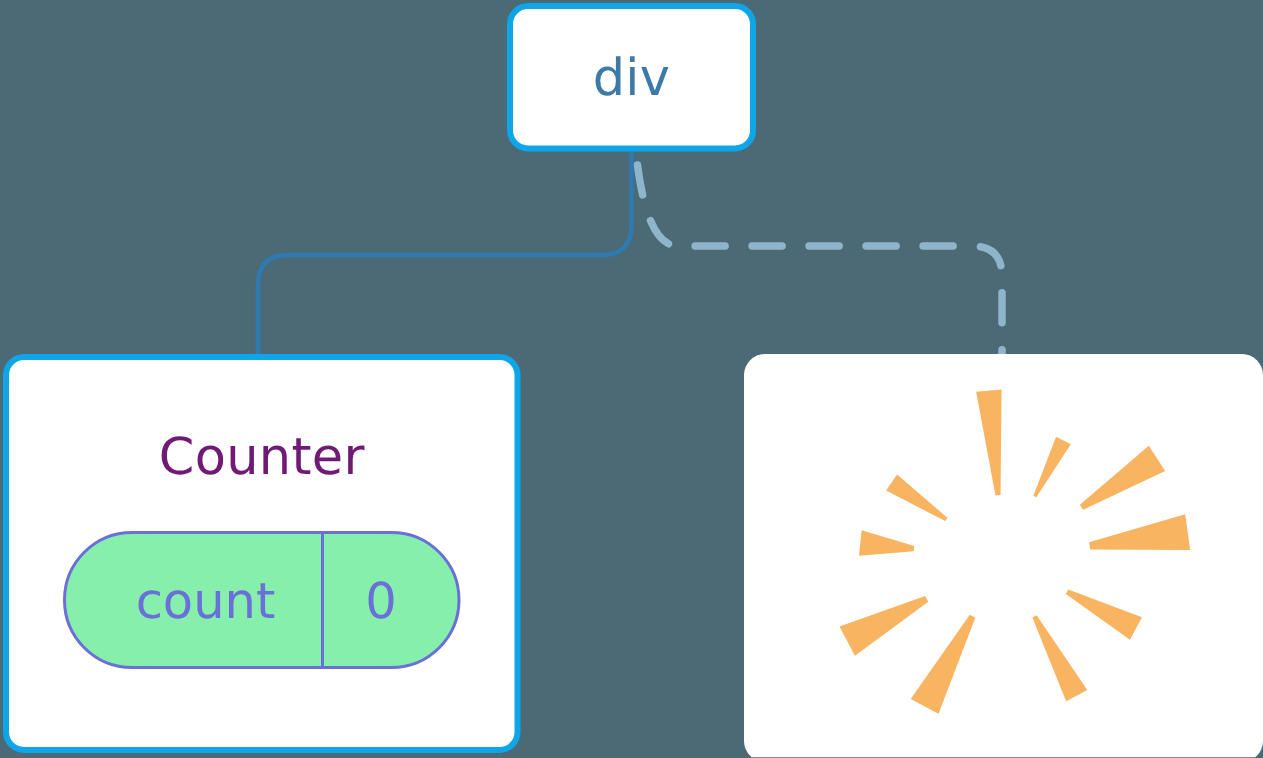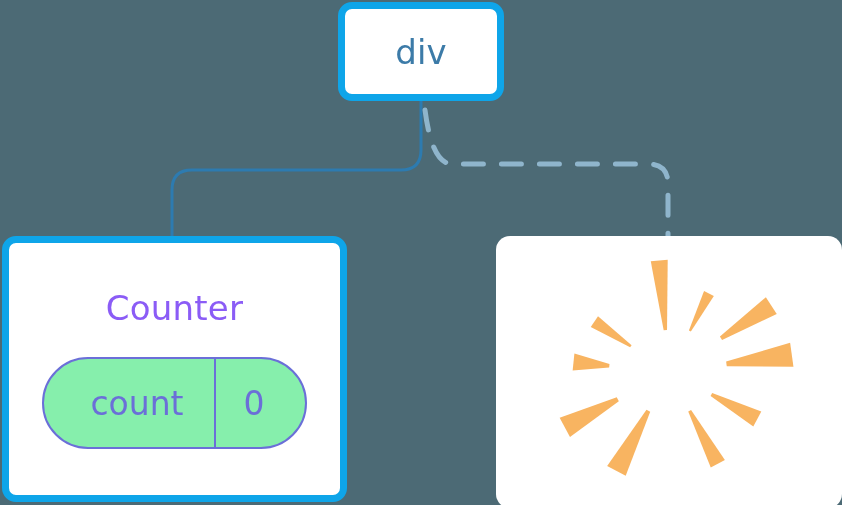--- a/index.html
+++ b/index.html
@@ -25,21 +25,21 @@
   }
 
   
   .node {
     position: absolute;
     background: #ffffff;
     border-radius: 14px;
     box-sizing: border-box;
   }
   .node.bordered {
-    border: 7px solid #0ea5e9;
+    border: 4px solid #0ea5e9;
   }
 
   
   #node-root {
     left: 338px;
     top: 2px;
     width: 166px;
     height: 99px;
     display: flex;
     align-items: center;
@@ -58,21 +58,21 @@
     top: 236px;
     width: 345px;
     height: 266px;
     display: flex;
     flex-direction: column;
     align-items: center;
     justify-content: flex-start;
     padding-top: 48px;
   }
   #node-counter .node-label {
-    color: #8b5cf6;
+    color: #701a75;
     font-size: 34px;
     line-height: 1;
     letter-spacing: .2px;
   }
 
   
   .state-pill {
     margin-top: 32px;
     display: flex;
     align-items: stretch;

